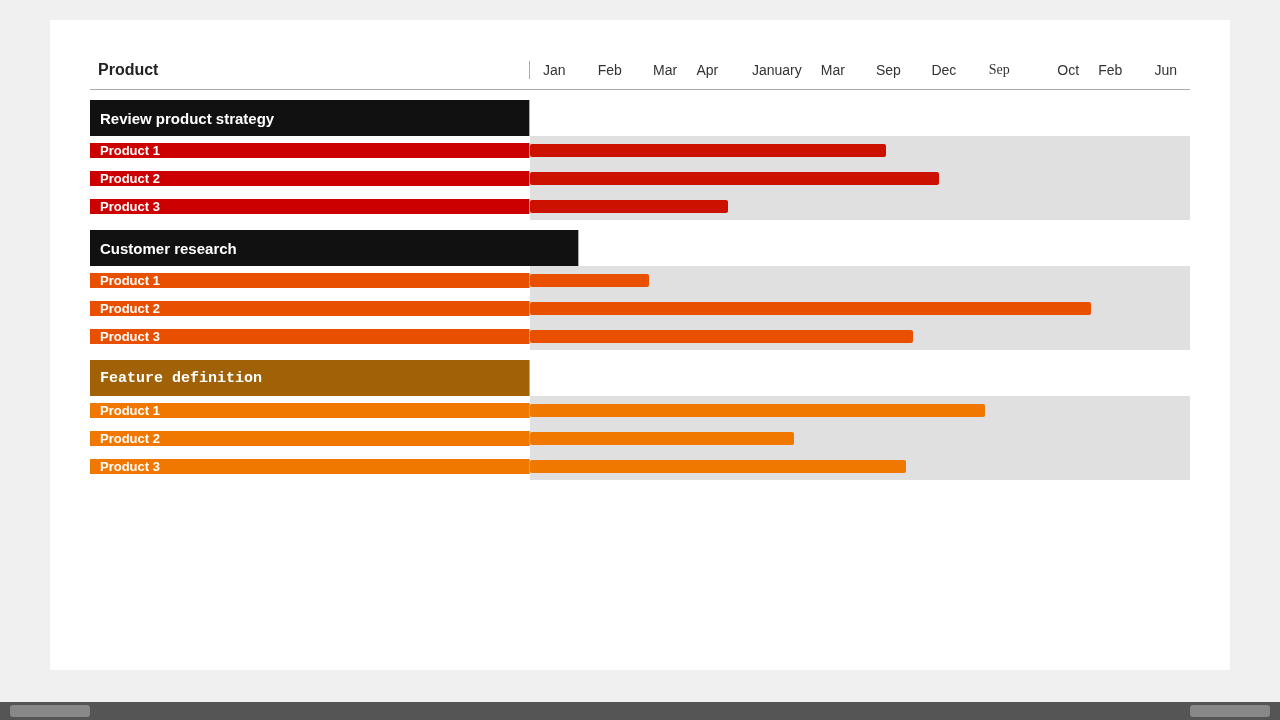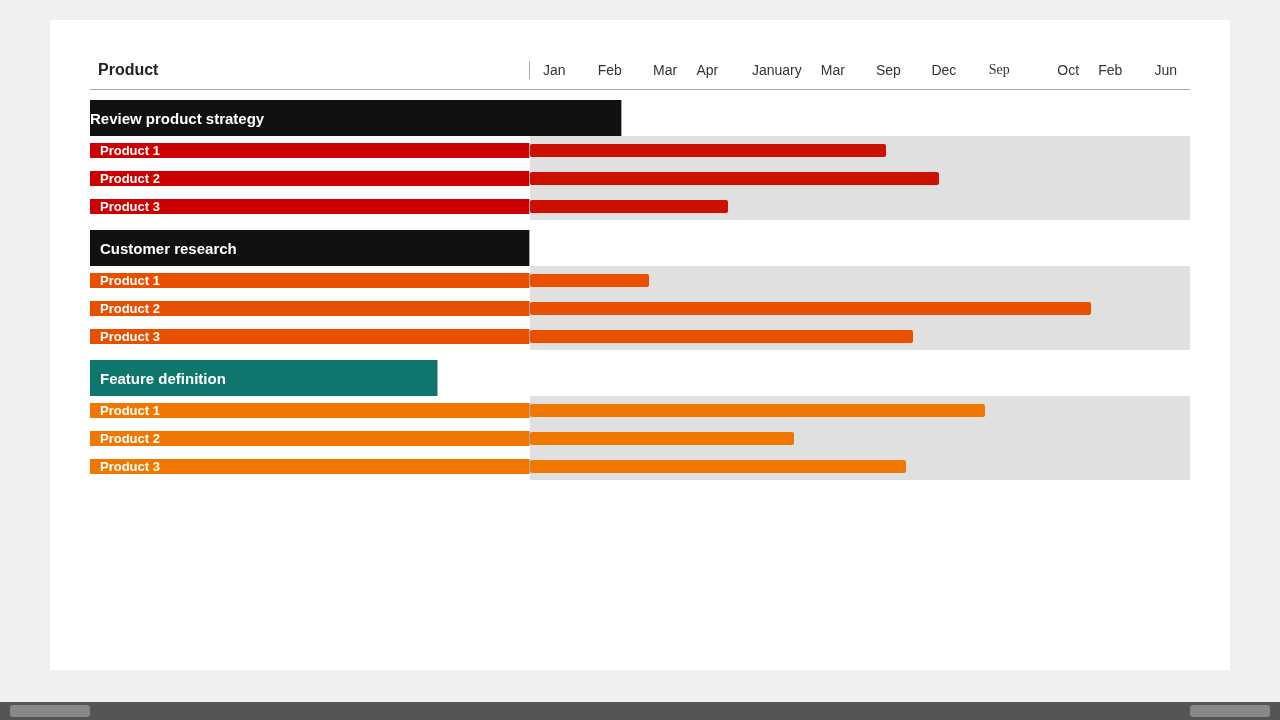--- a/index.html
+++ b/index.html
@@ -74,21 +74,21 @@
             <div style="flex:1; text-align:center; font-size:14px; color:#333; font-family:Arial,sans-serif;">Sep</div>
             <div style="flex:1; text-align:center; font-size:14px; color:#333; font-family:Arial,sans-serif;">Dec</div>
             <div style="flex:1; text-align:center; font-size:14px; color:#333; font-family:Liberation Serif, serif;">Sep</div>
             <div style="flex:1; text-align:right; font-size:14px; color:#333; font-family:Arial,sans-serif;">Oct</div>
             <div style="flex:1; text-align:center; font-size:14px; color:#333; font-family:Arial,sans-serif;">Feb</div>
             <div style="flex:1; text-align:center; font-size:14px; color:#333; font-family:Arial,sans-serif;">Jun</div>
           </div>
         </div>
         <div style="height:6px;"></div>
         <div style="display:flex; align-items:stretch; height:36px;">
-          <div style="width:532px; flex-shrink:0; background:#111; color:#fff; font-size:15px; font-weight:bold; padding-left:0; display:flex; align-items:center; border-right:1.5px solid #aaa; font-family:Arial,sans-serif;text-align:center;">Review product strategy</div>
+          <div style="width:440px; flex-shrink:0; background:#111; color:#fff; font-size:15px; font-weight:bold; padding-left:10px; display:flex; align-items:center; border-right:1.5px solid #aaa; font-family:Arial,sans-serif;text-align:center;">Review product strategy</div>
           <div style="flex:1; background:#fff;"></div>
         </div>
         <div style="display:flex; align-items:center; height:28px;">
           <div style="width:440px; flex-shrink:0; background:#cc0000; color:#fff; font-size:13px; font-weight:bold; padding-left:10px; display:flex; align-items:center; border-right:1.5px solid #aaa; font-family:Arial,sans-serif;">Product 1</div>
           <div style="flex:1; height:28px; background:#e0e0e0; position:relative; display:flex; align-items:center;">
             <div style="position:absolute; left:0%; width:54%; height:13px; background:#cc1100; border-radius:2px;"></div>
           </div>
         </div>
         <div style="display:flex; align-items:center; height:28px;">
           <div style="width:440px; flex-shrink:0; background:#cc0000; color:#fff; font-size:13px; font-weight:bold; padding-left:10px; display:flex; align-items:center; border-right:1.5px solid #aaa; font-family:Arial,sans-serif;">Product 2</div>
@@ -97,21 +97,21 @@
           </div>
         </div>
         <div style="display:flex; align-items:center; height:28px;">
           <div style="width:440px; flex-shrink:0; background:#cc0000; color:#fff; font-size:13px; font-weight:bold; padding-left:10px; display:flex; align-items:center; border-right:1.5px solid #aaa; font-family:Arial,sans-serif;">Product 3</div>
           <div style="flex:1; height:28px; background:#e0e0e0; position:relative; display:flex; align-items:center;">
             <div style="position:absolute; left:0%; width:30%; height:13px; background:#cc1100; border-radius:2px;"></div>
           </div>
         </div>
         <div style="height:10px; background:#fff;"></div>
         <div style="display:flex; align-items:stretch; height:36px;">
-          <div style="width:440px; flex-shrink:0; background:#111; color:#fff; font-size:15px; font-weight:bold; padding-left:10px; display:flex; align-items:center; border-right:1.5px solid #aaa; font-family:Arial,sans-serif;">Customer research</div>
+          <div style="width:489px; flex-shrink:0; background:#111; color:#fff; font-size:15px; font-weight:bold; padding-left:10px; display:flex; align-items:center; border-right:1.5px solid #aaa; font-family:Arial,sans-serif;">Customer research</div>
           <div style="flex:1; background:#fff;"></div>
         </div>
         <div style="display:flex; align-items:center; height:28px;">
           <div style="width:440px; flex-shrink:0; background:#e85000; color:#fff; font-size:13px; font-weight:bold; padding-left:10px; display:flex; align-items:center; border-right:1.5px solid #aaa; font-family:Arial,sans-serif;">Product 1</div>
           <div style="flex:1; height:28px; background:#e0e0e0; position:relative; display:flex; align-items:center;">
             <div style="position:absolute; left:0%; width:18%; height:13px; background:#e85000; border-radius:2px;"></div>
           </div>
         </div>
         <div style="display:flex; align-items:center; height:28px;">
           <div style="width:440px; flex-shrink:0; background:#e85000; color:#fff; font-size:13px; font-weight:bold; padding-left:10px; display:flex; align-items:center; border-right:1.5px solid #aaa; font-family:Arial,sans-serif;">Product 2</div>
@@ -120,21 +120,21 @@
           </div>
         </div>
         <div style="display:flex; align-items:center; height:28px;">
           <div style="width:440px; flex-shrink:0; background:#e85000; color:#fff; font-size:13px; font-weight:bold; padding-left:10px; display:flex; align-items:center; border-right:1.5px solid #aaa; font-family:Arial,sans-serif;">Product 3</div>
           <div style="flex:1; height:28px; background:#e0e0e0; position:relative; display:flex; align-items:center;">
             <div style="position:absolute; left:0%; width:58%; height:13px; background:#e85000; border-radius:2px;"></div>
           </div>
         </div>
         <div style="height:10px; background:#fff;"></div>
         <div style="display:flex; align-items:stretch; height:36px;">
-          <div style="width:348px; flex-shrink:0; background:#0f766e; color:#fff; font-size:15px; font-weight:bold; padding-left:10px; display:flex; align-items:center; border-right:1.5px solid #aaa; font-family:Liberation Sans, sans-serif;">Feature definition</div>
+          <div style="width:440px; flex-shrink:0; background:#a16207; color:#fff; font-size:15px; font-weight:bold; padding-left:10px; display:flex; align-items:center; border-right:1.5px solid #aaa; font-family:Liberation Mono, monospace;">Feature definition</div>
           <div style="flex:1; background:#fff;"></div>
         </div>
         <div style="display:flex; align-items:center; height:28px;">
           <div style="width:440px; flex-shrink:0; background:#f07800; color:#fff; font-size:13px; font-weight:bold; padding-left:10px; display:flex; align-items:center; border-right:1.5px solid #aaa; font-family:Arial,sans-serif;">Product 1</div>
           <div style="flex:1; height:28px; background:#e0e0e0; position:relative; display:flex; align-items:center;">
             <div style="position:absolute; left:0%; width:69%; height:13px; background:#f07800; border-radius:2px;"></div>
           </div>
         </div>
         <div style="display:flex; align-items:center; height:28px;">
           <div style="width:440px; flex-shrink:0; background:#f07800; color:#fff; font-size:13px; font-weight:bold; padding-left:10px; display:flex; align-items:center; border-right:1.5px solid #aaa; font-family:Arial,sans-serif;">Product 2</div>

